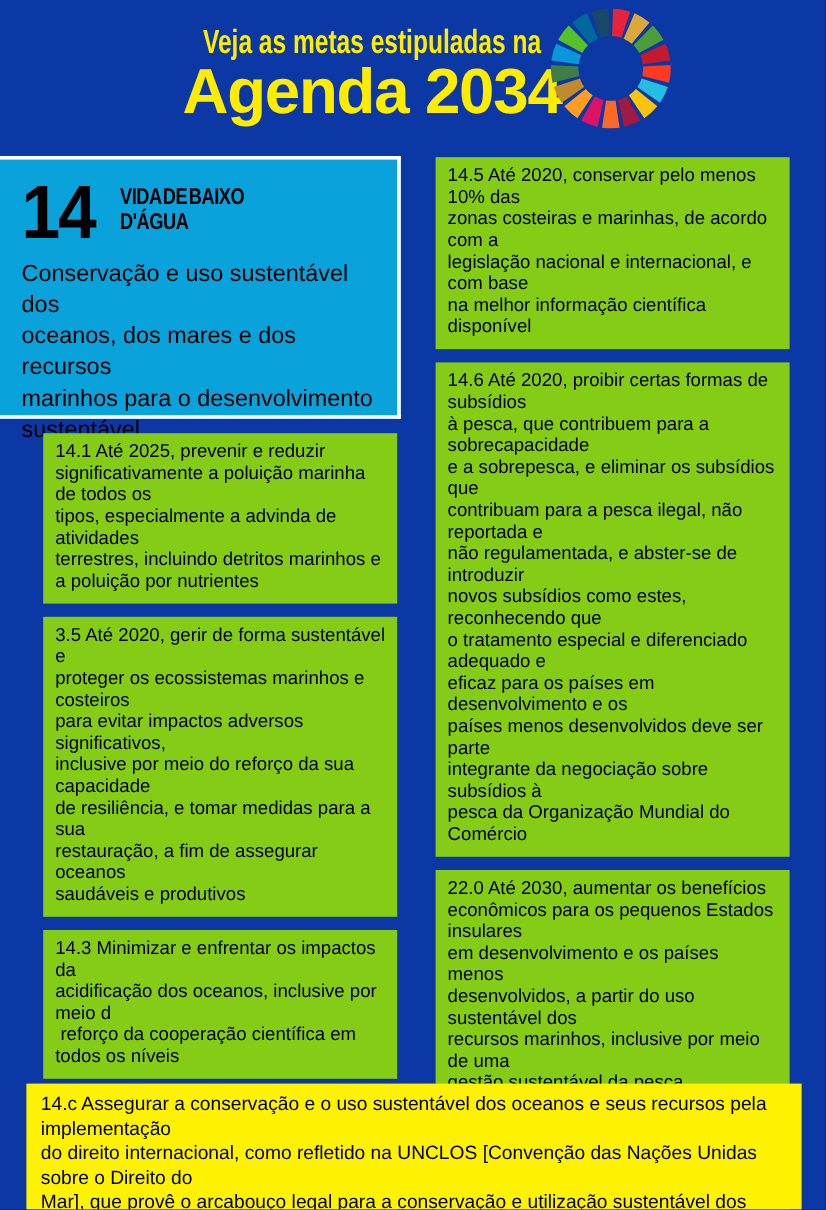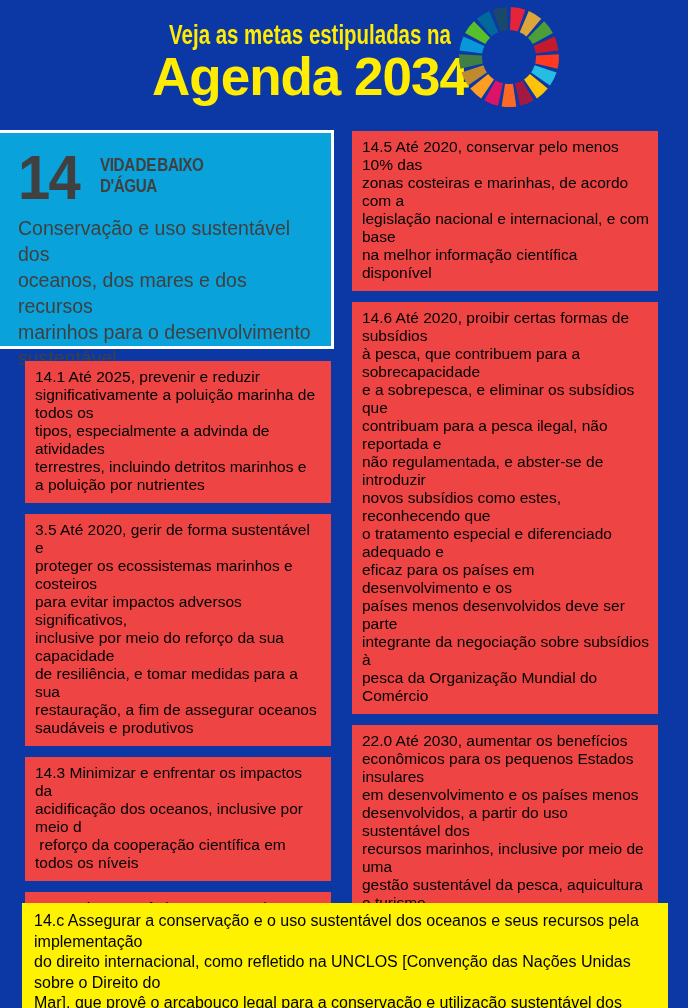--- a/index.html
+++ b/index.html
@@ -15,43 +15,44 @@
     transform:scaleX(0.73);transform-origin:50% 50%;white-space:nowrap;
   }
   .hdr-title{
     font-weight:bold;font-size:53px;line-height:54px;letter-spacing:-1px;white-space:nowrap;
   }
   .wheel{position:absolute;left:458px;top:7px;width:102px;height:100px;}
   
   .goal-card{
     position:absolute;left:0;top:130px;width:334px;height:219px;box-sizing:border-box;
     background:#09A2DA;border:3px solid #ffffff;border-left:none;
-    color:#404040;padding:20px 16px 0 18px;
+    color:#000000;padding:20px 16px 0 18px;
   }
   .goal-top{display:flex;align-items:flex-start;}
   .goal-num{
     font-weight:bold;font-size:63px;line-height:48px;letter-spacing:-2px;
     transform:scaleX(0.92);transform-origin:0 0;margin-right:16px;
   }
   .goal-title{
     font-weight:bold;font-size:19px;line-height:21px;margin-top:1px;
     letter-spacing:-0.5px;word-spacing:-3px;white-space:pre-wrap;
     transform:scaleX(0.80);transform-origin:0 0;
   }
   .goal-desc{
     margin-top:14px;font-size:19.5px;line-height:26px;white-space:pre-wrap;
   }
   
   .col{position:absolute;display:flex;flex-direction:column;gap:11px;}
   .col-left{left:25px;top:361px;width:306px;}
   .col-right{left:352px;top:131px;width:306px;}
   .target{
-    background:#ef4444;color:#000000;
+    background:#84cc16;color:#000000;
     font-size:15.5px;line-height:18px;padding:7px 9px 9px 10px;
     white-space:pre-wrap;
+    margin-left:11px;
   }
   .target-wide{
     position:absolute;left:22px;top:903px;width:646px;box-sizing:border-box;
     background:#FEF200;color:#000000;
     font-size:16px;line-height:20.5px;padding:8px 10px 10px 12px;
     white-space:pre-wrap;
   }
 </style>
 </head>
 <body>

